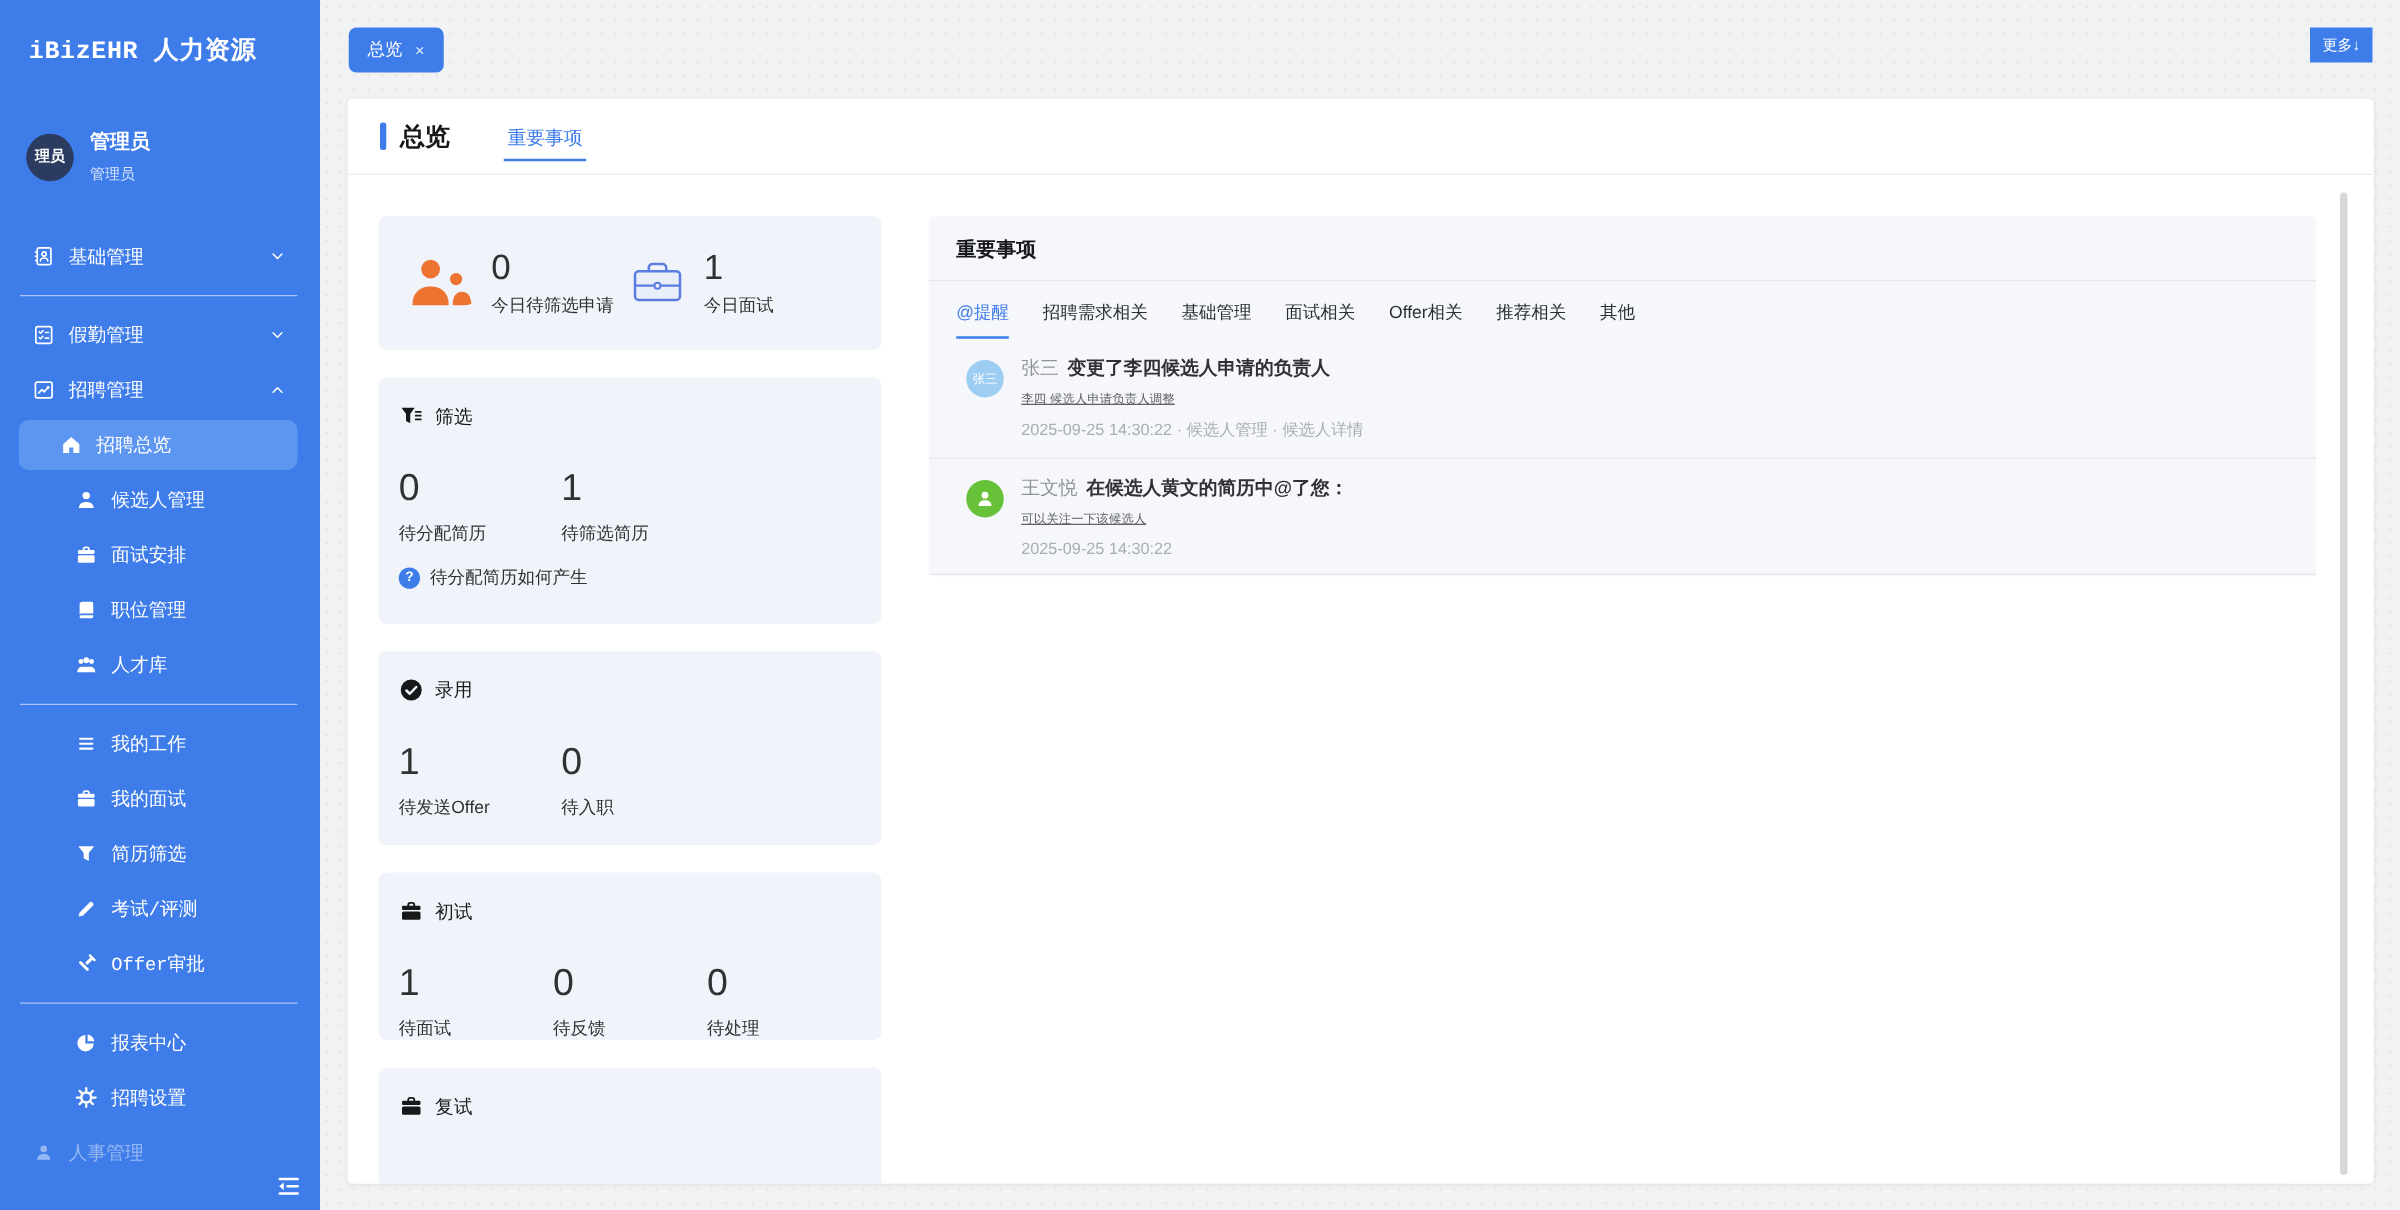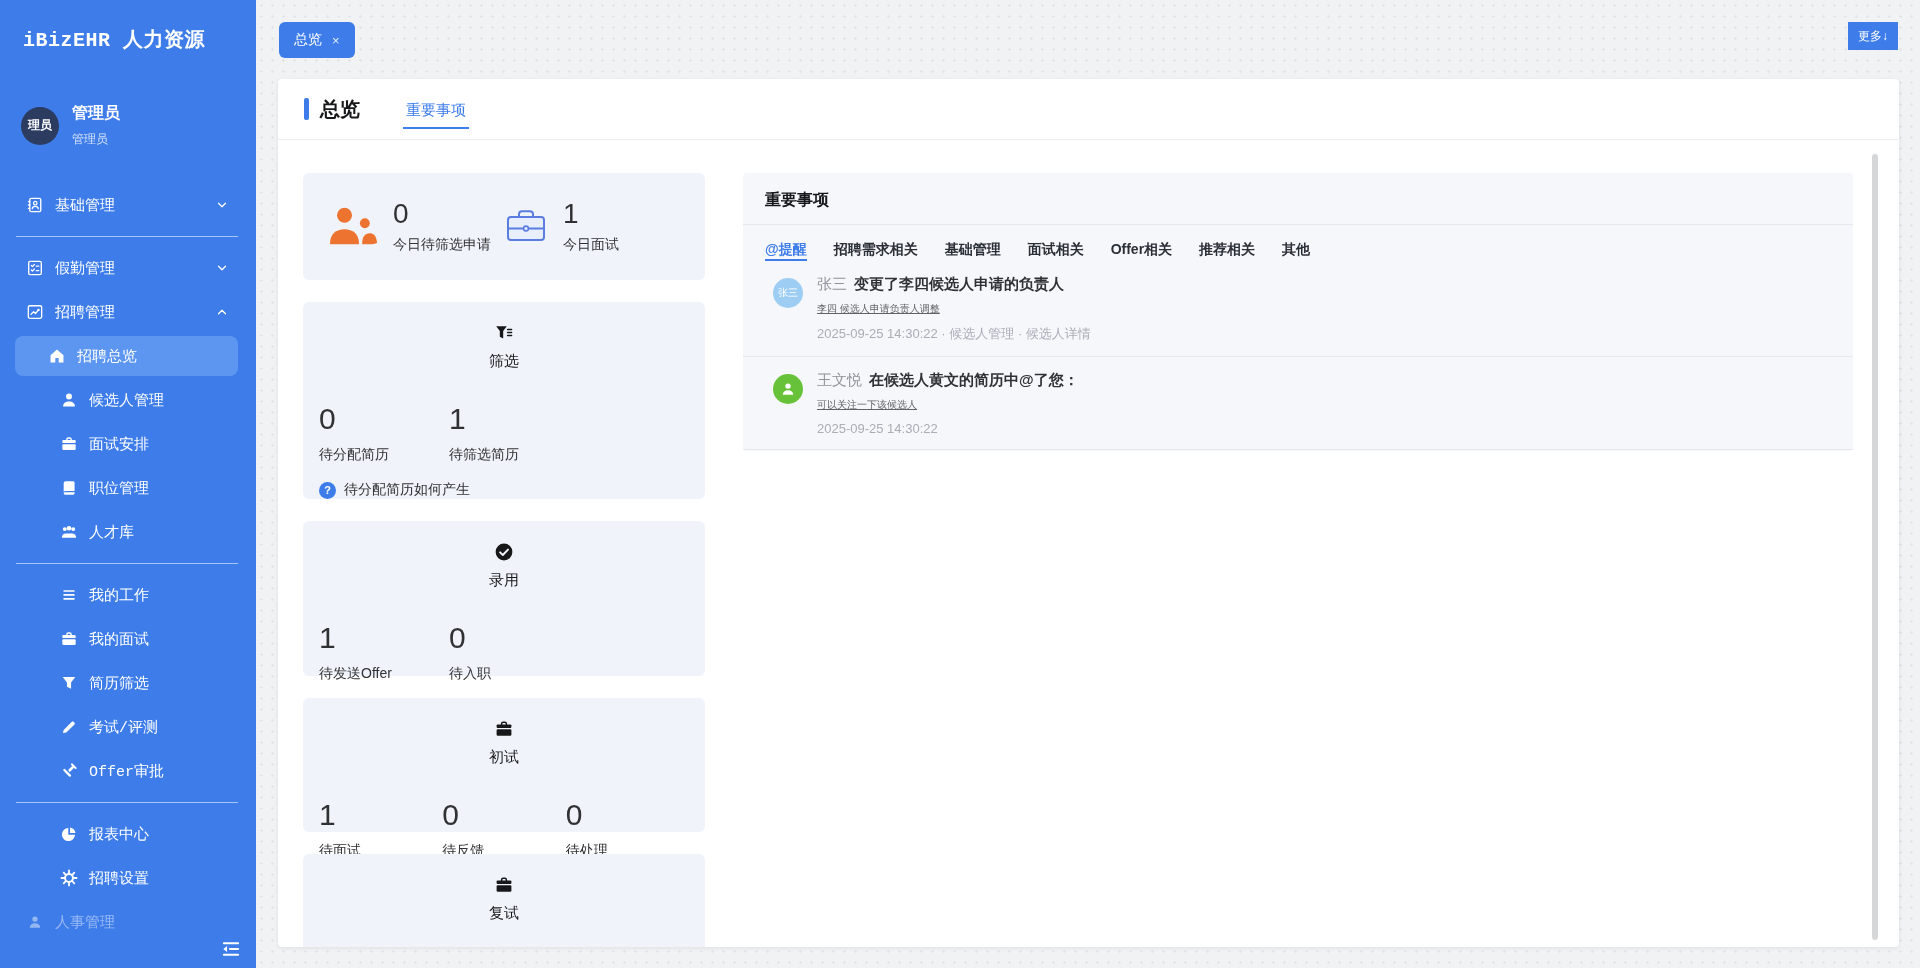--- a/index.html
+++ b/index.html
@@ -82,42 +82,42 @@
   .left-col { width:402px; flex-shrink:0; display:flex; flex-direction:column; gap:22px; }
   .mini { background:#f0f4fa; border-radius:6px; flex-shrink:0; }
 
   .stats-card { height:107px; display:flex; align-items:center; padding:0 16px; }
   .stat { display:flex; align-items:center; width:50%; gap:15px; }
   .stat:first-child { padding-left:7px; }
   .stat-num { font-size:28px; color:#303133; line-height:1.05; }
   .stat-lbl { font-size:14px; color:#303133; margin-top:7px; white-space:nowrap; }
 
   .metric-card { padding:21px 16px 20px; }
-  .mc-head { display:flex; align-items:center; gap:9px; font-size:15px; color:#17181a;flex-direction:column; }
+  .mc-head { display:flex; align-items:center; gap:9px; font-size:15px; color:#17181a; }
   .mc-icon { width:20px; height:20px; color:#17181a; }
   .metrics { display:flex; margin-top:31px; }
   .metric { width:130px; }
   .metric-num { font-size:30px; color:#303133; line-height:1.1; }
   .metric-lbl { font-size:14px; color:#303133; margin-top:11px; white-space:nowrap; }
   .help-row { margin-top:17px; display:flex; align-items:center; gap:8px; font-size:14px; color:#303133; cursor:pointer; }
   .q-icon {
     width:17px; height:17px; border-radius:50%; background:#3d7ce9; color:#fff;
     display:flex; align-items:center; justify-content:center; font-size:11px; font-weight:bold; flex-shrink:0;
   }
   .q-icon::before { content:"?"; }
   .clipped-card { min-height:160px; }
 
   
   .panel { flex:1; background:#f5f7fb; border-radius:4px; align-self:flex-start; padding-bottom:1px; }
   .panel-head {
     padding:17px 22px 13px; font-size:16px; font-weight:bold; color:#17181a;
     border-bottom:1px solid #e6e8ed;
   }
   .ptabs { display:flex; gap:27px; padding:16px 22px 0; font-size:14px; color:#2b2f36; }
-  .ptab { border-bottom:2px solid transparent; cursor:pointer; white-space:nowrap;font-weight:bold; }
+  .ptab { padding-bottom:10px; border-bottom:2px solid transparent; cursor:pointer; white-space:nowrap; }
   .ptab.active { color:#3d7ce9; border-bottom-color:#3d7ce9; }
   .pitem { display:flex; gap:14px; padding:14px 22px 13px 30px; border-bottom:1px solid #e6e8ed; cursor:pointer; }
   .pavatar {
     width:30px; height:30px; border-radius:50%; flex-shrink:0;
     display:flex; align-items:center; justify-content:center;
     font-size:10px; color:#fff; margin-top:3px;
   }
   .pavatar.blue { background:#9ecdf3; }
   .pavatar.green { background:#67c23a; }
   .pl1 { font-size:15px; color:#303133; }

